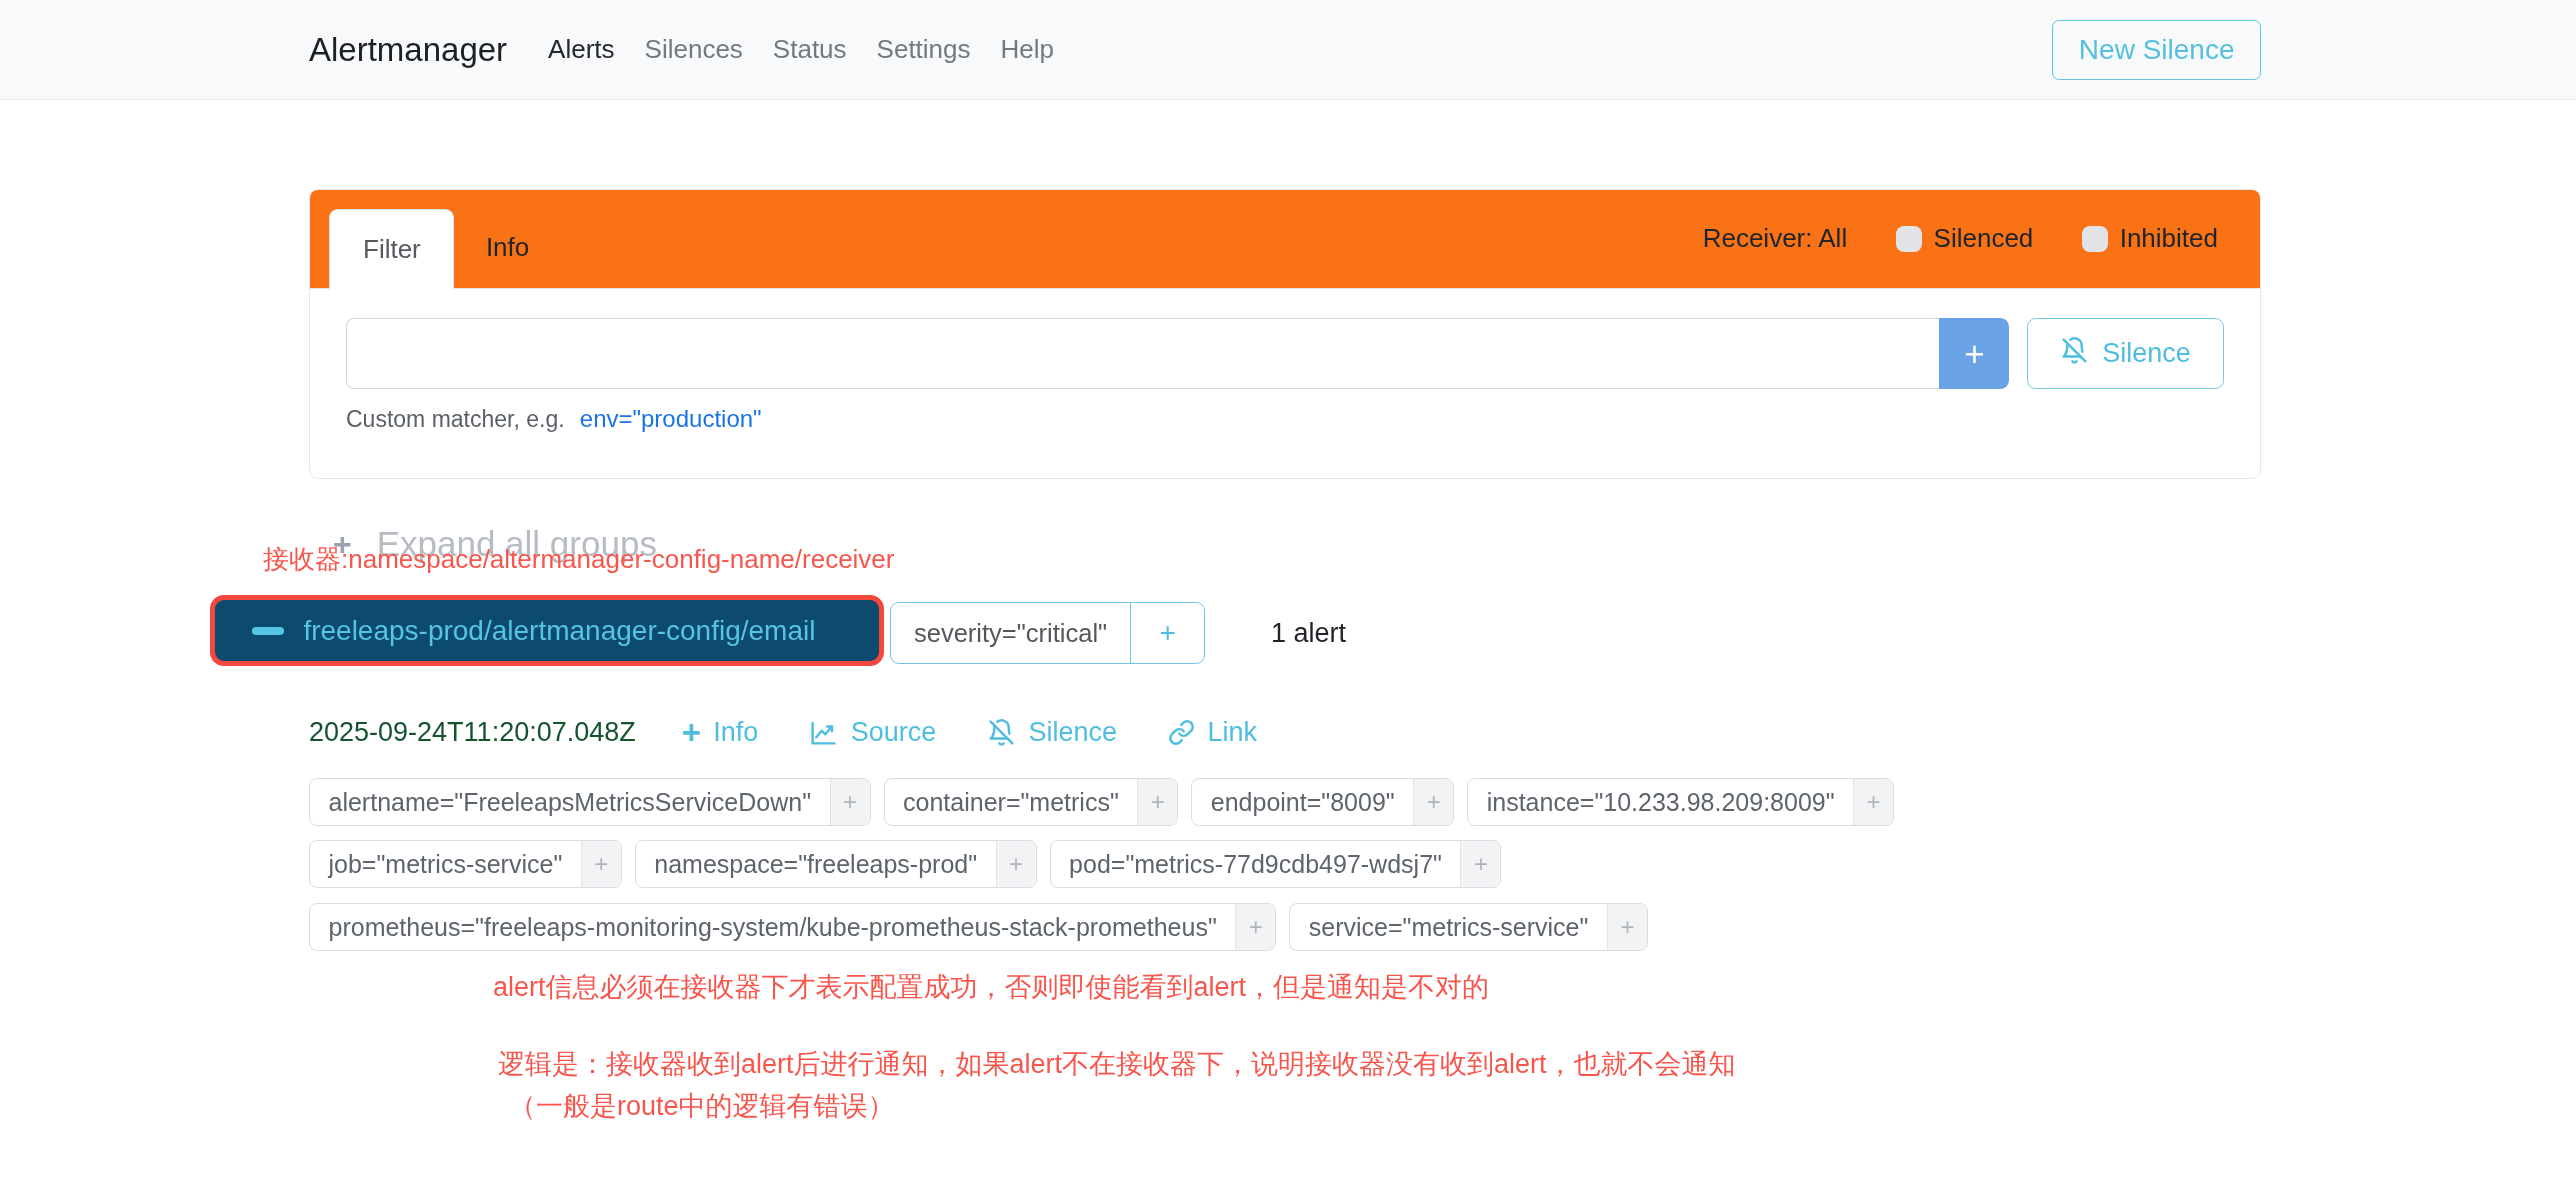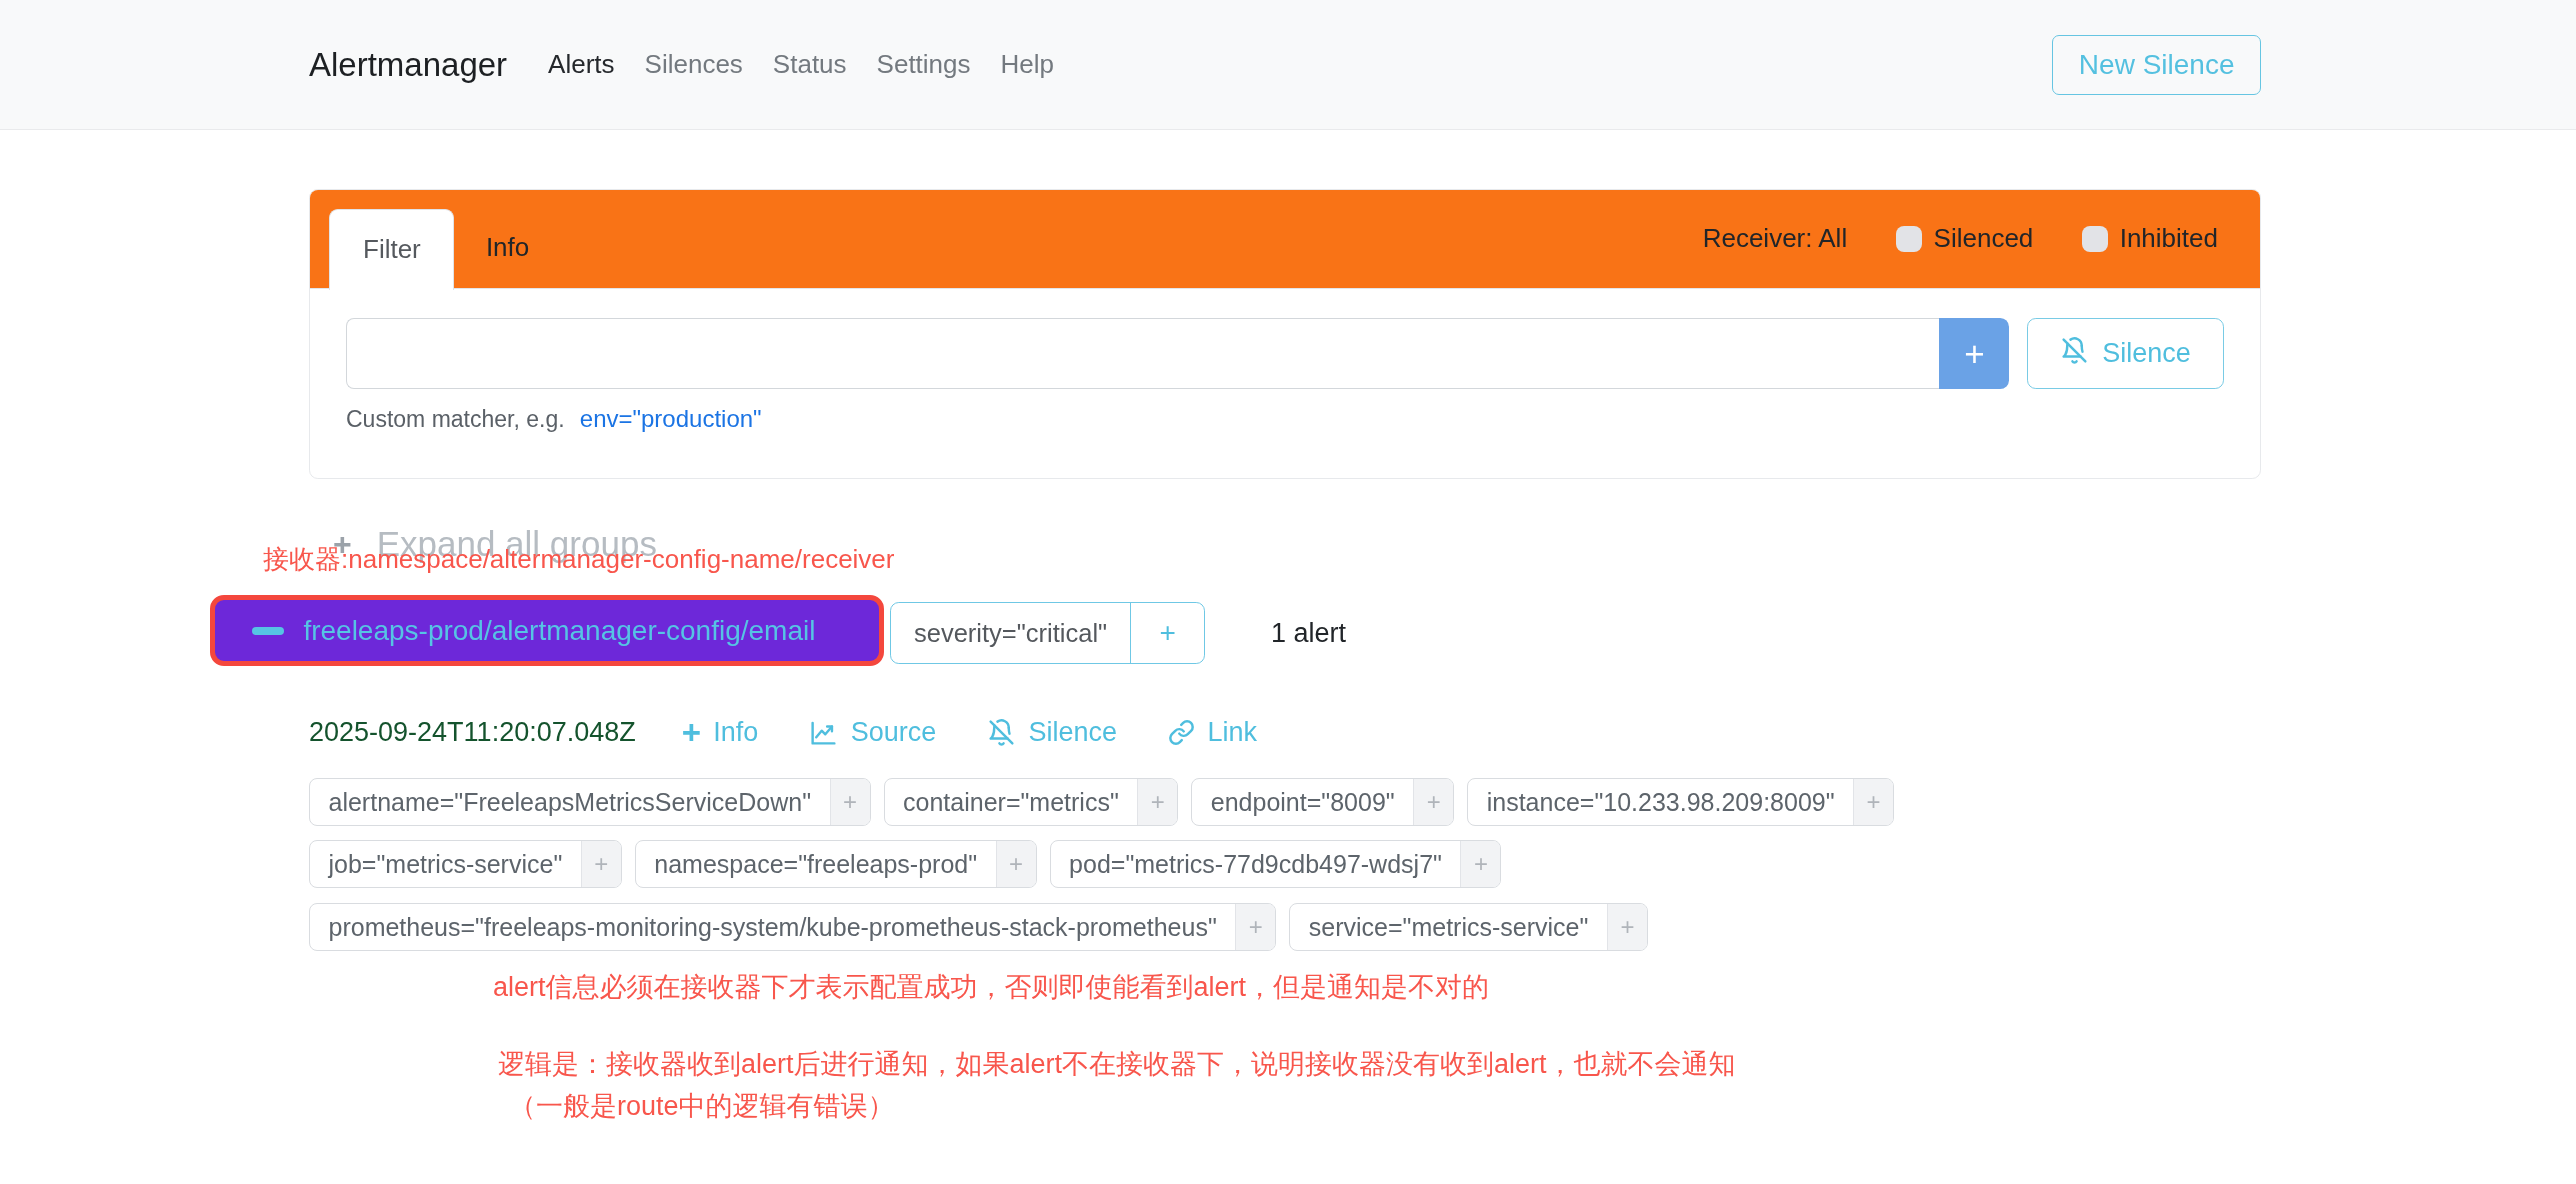--- a/index.html
+++ b/index.html
@@ -1,21 +1,21 @@
 <!DOCTYPE html>
 <html style="font-size:14px"><head>
 <meta charset="utf-8">
 <style>
   * { box-sizing: border-box; }
   html,body { margin:0; padding:0; background:#fff; }
   body { font-family:"Liberation Sans","DejaVu Sans",sans-serif; color:#212529; }
   .page { position:relative; width:2576px; height:1184px; background:#ffffff; overflow:hidden; }
 
   
-  .navbar { position:absolute; top:0; left:0; width:2576px; height:130px;
+  .navbar { position:absolute; top:0; left:0; width:2576px; height:100px;
             background:#f8f9fa; border-bottom:1.8px solid #e9eaec;
             display:flex; align-items:center; padding:0 315px 0 309px; }
   .brand { font-size:33px; color:#1d2023; margin-right:26px; }
   .nav-item { font-size:26px; color:#73797f; padding:0 15px; cursor:pointer; text-decoration:none; }
   .nav-item.active { color:#25282c; }
   .btn-new-silence { margin-left:auto; font-size:28px; color:#54c0e0;
             border:1.8px solid #66c5e2; border-radius:7px; padding:13px 25.5px;
             background:transparent; cursor:pointer; font-family:inherit; }
 
   
@@ -55,21 +55,21 @@
   .expand-label { font-size:35px; color:#b6bcc2; }
 
   .note { position:absolute; color:#f8564c; font-weight:500; white-space:nowrap; }
   .note-receiver { left:263px; top:542px; font-size:26px; }
   .note-b1 { left:493px; top:969px; font-size:27px; }
   .note-b2 { left:498px; top:1046px; font-size:27px; }
   .note-b3 { left:509px; top:1088px; font-size:27px; }
 
   .red-box { position:absolute; left:210px; top:595px; width:674px; height:71px;
           border:5.3px solid #f4473d; border-radius:14px;
-          display:flex; align-items:center; padding-left:37px; gap:19.4px; cursor:pointer; background:#6d28d9; }
+          display:flex; align-items:center; padding-left:37px; gap:19.4px; cursor:pointer; background:#0c4a6e; }
   .minus-dash { width:32px; height:8px; border-radius:4.4px; background:#56c4e4; flex:0 0 auto; }
   .group-link { font-size:28px; color:#56c4e4; white-space:nowrap; }
 
   .sev-box { position:absolute; left:890px; top:602px; height:62px; border:1.8px solid #6fc8e5;
           border-radius:8.8px; display:flex; align-items:stretch; background:#fff; }
   .sev-text { display:flex; align-items:center; padding:0 23px; font-size:25.5px; color:#54585d; }
   .sev-plus { width:74px; border-left:1.8px solid #6fc8e5; display:flex; align-items:center; justify-content:center;
           font-size:28px; color:#4fbede; cursor:pointer; }
   .alert-count { position:absolute; left:1271px; top:602px; height:62px; display:flex; align-items:center;
           font-size:27px; color:#212529; }

